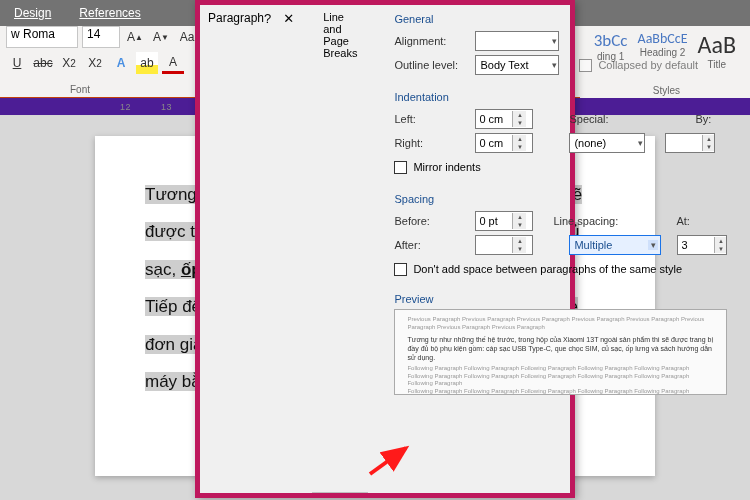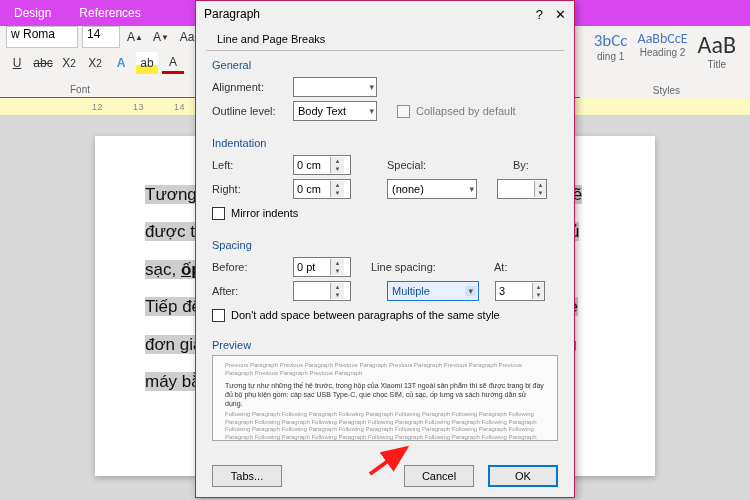--- a/index.html
+++ b/index.html
@@ -1,38 +1,38 @@
 <!DOCTYPE html>
 <html><head>
 <meta charset="utf-8">
 <style>
   * { box-sizing: border-box; margin: 0; padding: 0; font-family: "Segoe UI", Arial, sans-serif; }
   body { width: 750px; height: 500px; overflow: hidden; background: #f3f3f3; position: relative; }
 
   
-  .ribbon-tabs { background: #d946ef; color: #fff; height: 26px; display: flex; align-items: center; font-size: 12px; }
+  .ribbon-tabs { background: #737373; color: #fff; height: 26px; display: flex; align-items: center; font-size: 12px; text-decoration: underline; }
   .ribbon-tabs span { padding: 0 14px; height: 100%; display: flex; align-items: center; }
   .ribbon-body { background: #f3f2f1; height: 72px; display: flex; align-items: flex-start; padding: 0 6px; border-bottom: 1px solid #c2410c; position: relative; }
   .font-group { display: flex; flex-direction: column; gap: 4px; font-size: 12px; }
   .font-row { display: flex; align-items: center; gap: 4px; }
   .font-select { height: 22px; border: 1px solid #c6c6c6; background: #fff; font-size: 12px; padding: 0 4px; width: 72px; }
   .icon-btn { width: 22px; height: 22px; display: flex; align-items: center; justify-content: center; font-size: 12px; color: #333; }
   .group-label { position: absolute; bottom: 2px; font-size: 10px; color: #666; }
   .styles-group { position: absolute; right: 0; top: 0; display: flex; align-items: flex-start; gap: 10px; padding: 4px 14px; background: #f3f2f1; height: 72px; }
   .style-gal { display: flex; flex-direction: column; align-items: center; font-size: 10px; color: #666; }
   .style-gal .sample { font-family: Calibri, Arial; color: #4a78c2; }
 
   
-  .ruler { height: 18px; background: #fef9c3; border-bottom: 1px solid #d6d6d6; font-size: 9px; color: #888; display: flex; align-items: center; padding-left: 92px; gap: 30px; letter-spacing: 0.5px; }
+  .ruler { height: 18px; background: #4c1d95; border-bottom: 1px solid #d6d6d6; font-size: 9px; color: #888; display: flex; align-items: center; padding-left: 120px; gap: 30px; letter-spacing: 0.5px; }
   .doc-area { background: #d8d8d8; height: calc(500px - 26px - 72px - 18px); position: relative; display: flex; justify-content: center; padding-top: 20px; }
   .page { background: #fff; width: 560px; height: 340px; box-shadow: 0 2px 6px rgba(0,0,0,0.25); padding: 40px 50px; font-family: "Times New Roman", serif; font-size: 17px; line-height: 2.2; color: #111; }
   .page span.sel { background: #cecece; }
 
   
-  .dialog { position: absolute; left: 195px; top: 0; width: 380px; height: 498px; background: #f0f0f0; border: 1px solid #be185d; box-shadow: 2px 2px 8px rgba(0,0,0,0.3); display: flex; flex-direction: column; font-size: 11px; z-index: 10; }
+  .dialog { position: absolute; left: 195px; top: 0; width: 380px; height: 498px; background: #f0f0f0; border: 5px solid #be185d; box-shadow: 2px 2px 8px rgba(0,0,0,0.3); display: flex; flex-direction: row; font-size: 11px; z-index: 10; }
   .dlg-title { height: 26px; display: flex; align-items: center; justify-content: space-between; padding: 0 8px; font-size: 12px; }
   .dlg-title .right { display: flex; gap: 12px; font-size: 13px; }
   .dlg-tabs { display: flex; border-bottom: 1px solid #c0c0c0; margin: 0 10px; }
   .dlg-tab { padding: 5px 10px; font-size: 11px; border: 1px solid transparent; margin-bottom: -1px; }
   .dlg-tab.active { background: #f0f0f0; border-color: #c0c0c0; border-bottom-color: #f0f0f0; }
   .dlg-content { padding: 8px 16px; flex: 1; display: flex; flex-direction: column; gap: 8px; }
   fieldset { border: none; }
   .section-label { color: #1a4e8f; font-size: 11px; margin-bottom: 4px; display: block; }
   .row { display: flex; align-items: center; gap: 6px; min-height: 24px; }
   .row label { width: 75px; text-align: left; color: #333; }
@@ -179,21 +179,21 @@
       </div>
       <div class="row">
         <label>Right:</label>
         <div class="spin">
             <input value="0 cm" style="">
             <span class="arrows">
               <span>▲</span>
               <span>▼</span>
             </span>
           </div>
-        <div class="combo" style="margin-left:30px;width:90px">
+        <div class="combo" style="margin-left:30px;width:76px">
             <span>(none)</span>
             <span class="chev">▾</span>
           </div>
         <div class="spin" style="margin-left:14px;width:50px">
             <input style="">
             <span class="arrows">
               <span>▲</span>
               <span>▼</span>
             </span>
           </div>

